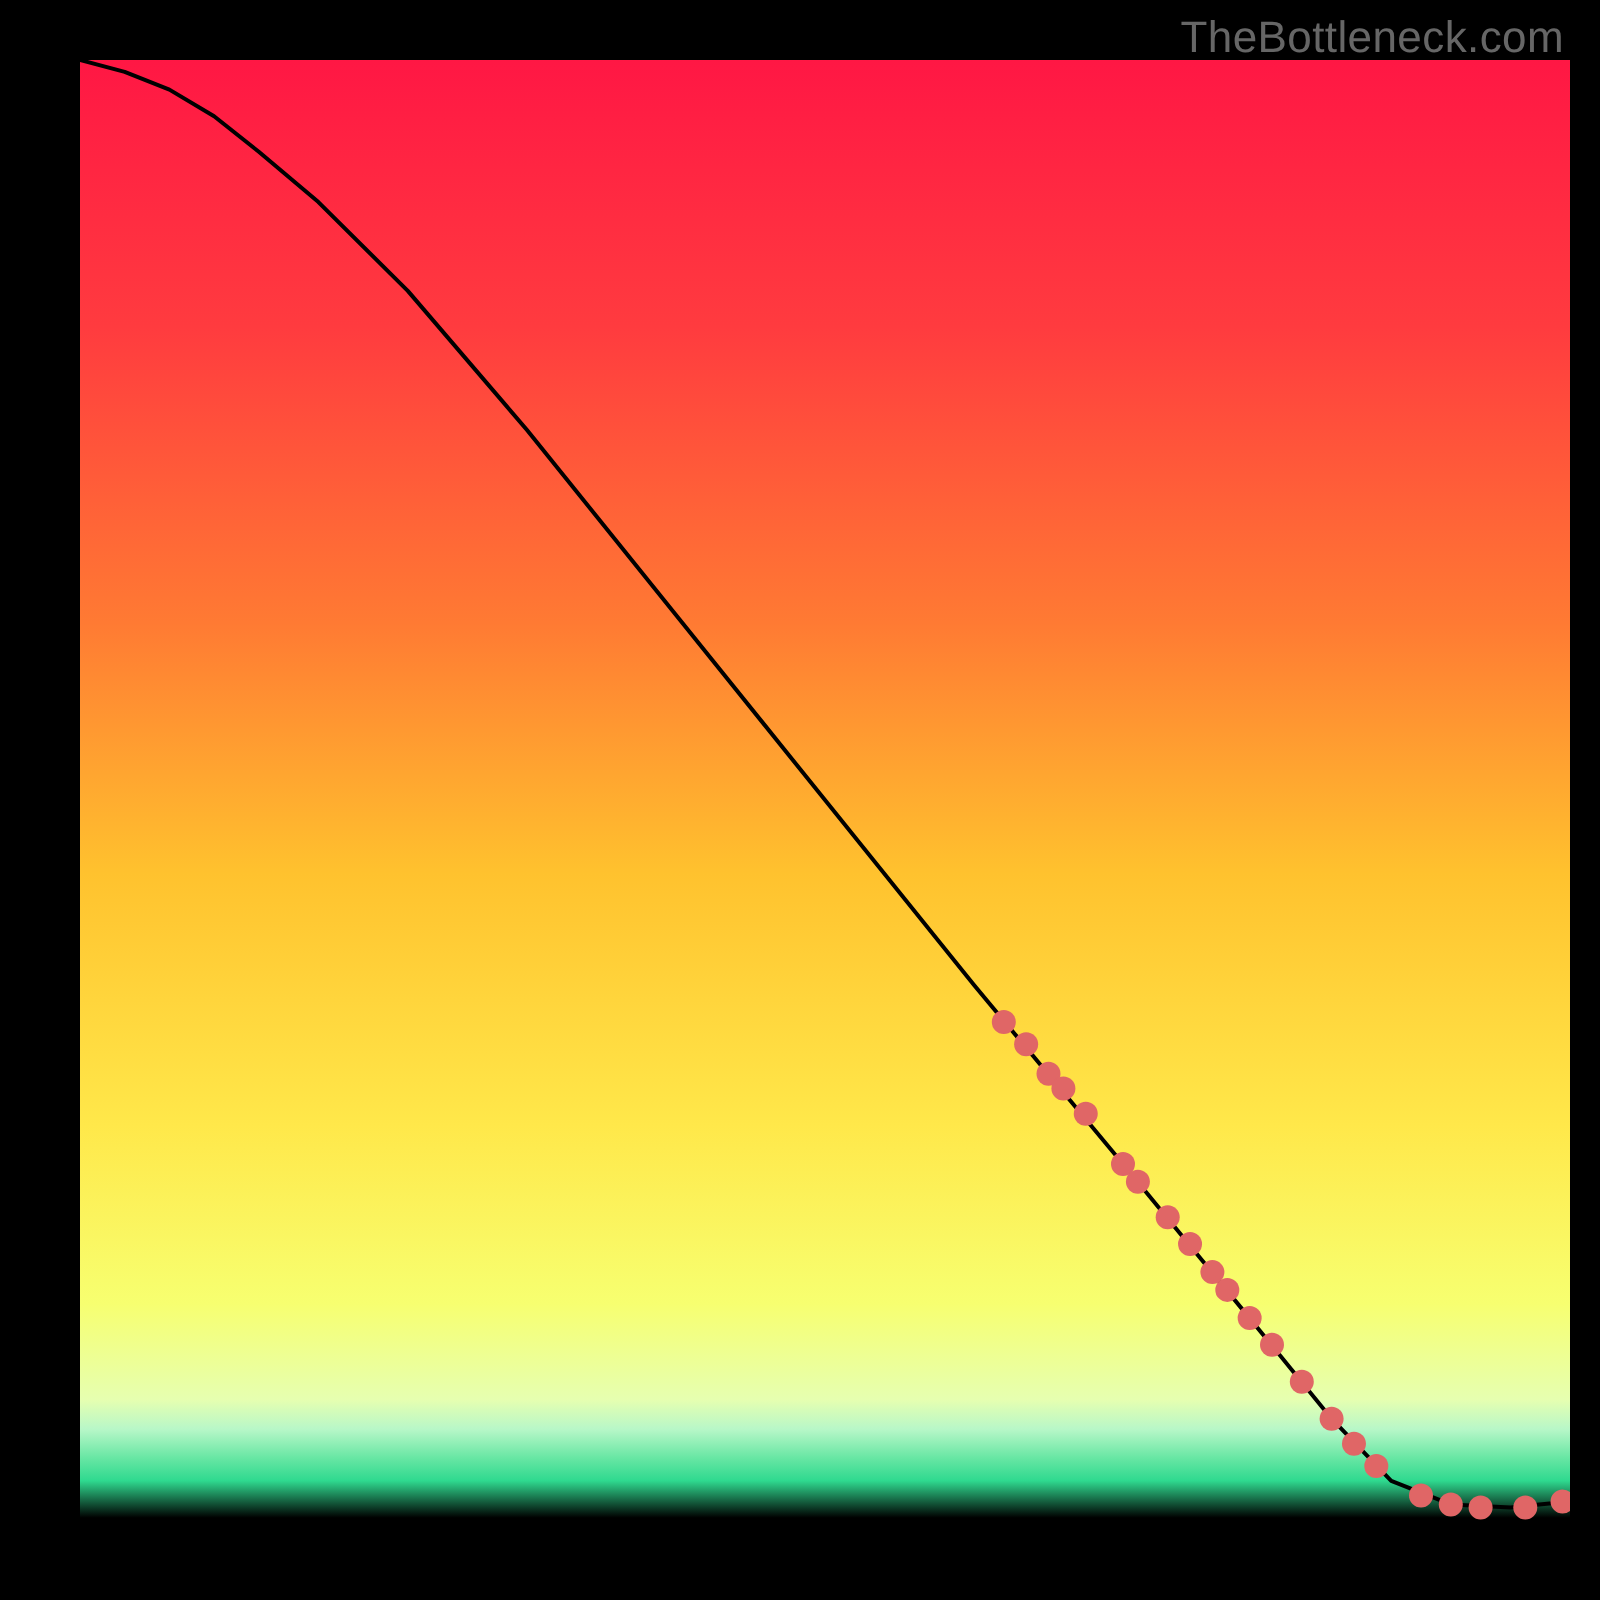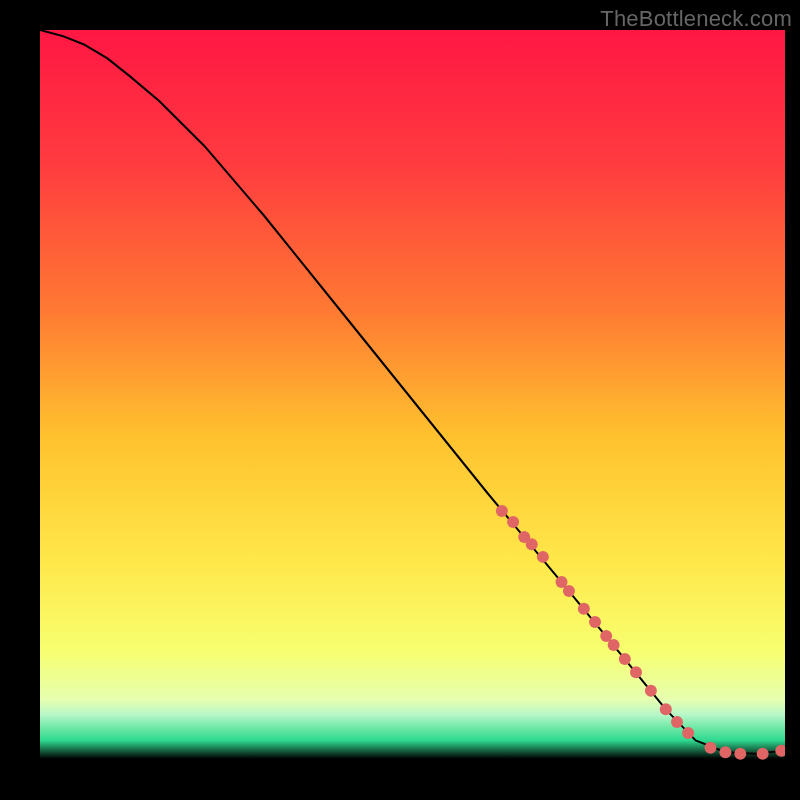--- a/index.html
+++ b/index.html
@@ -13,21 +13,21 @@
   }
   .frame {
     position: relative;
     width: 800px;
     height: 800px;
     background: #000;
   }
   .watermark {
     position: absolute;
     top: 6px;
-    right: 8px;
+    right: 18px;
     color: #666;
     font-size: 22px;
     font-weight: 400;
     letter-spacing: 0.2px;
     z-index: 10;
   }
   .plot {
     position: absolute;
     left: 40px;
     top: 30px;

